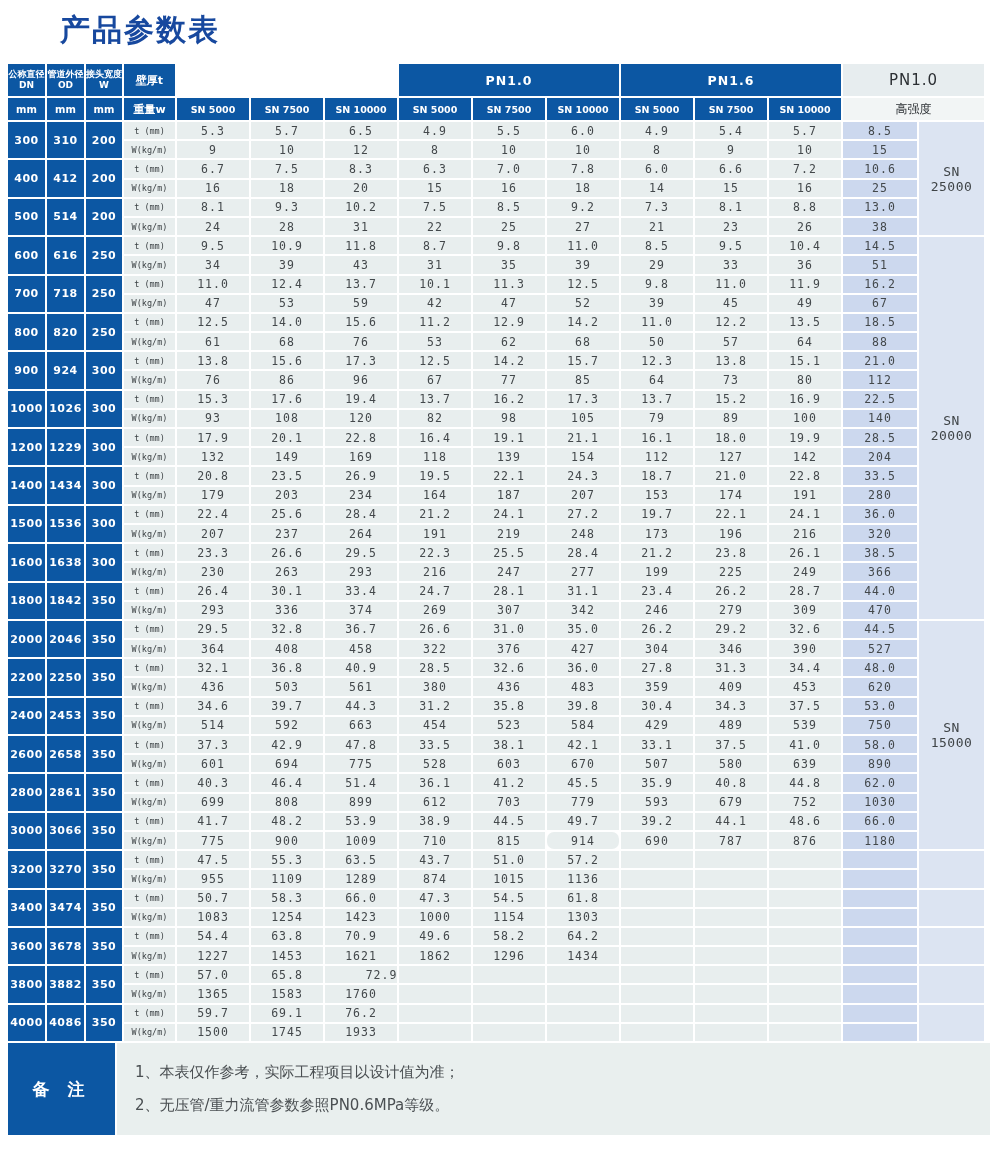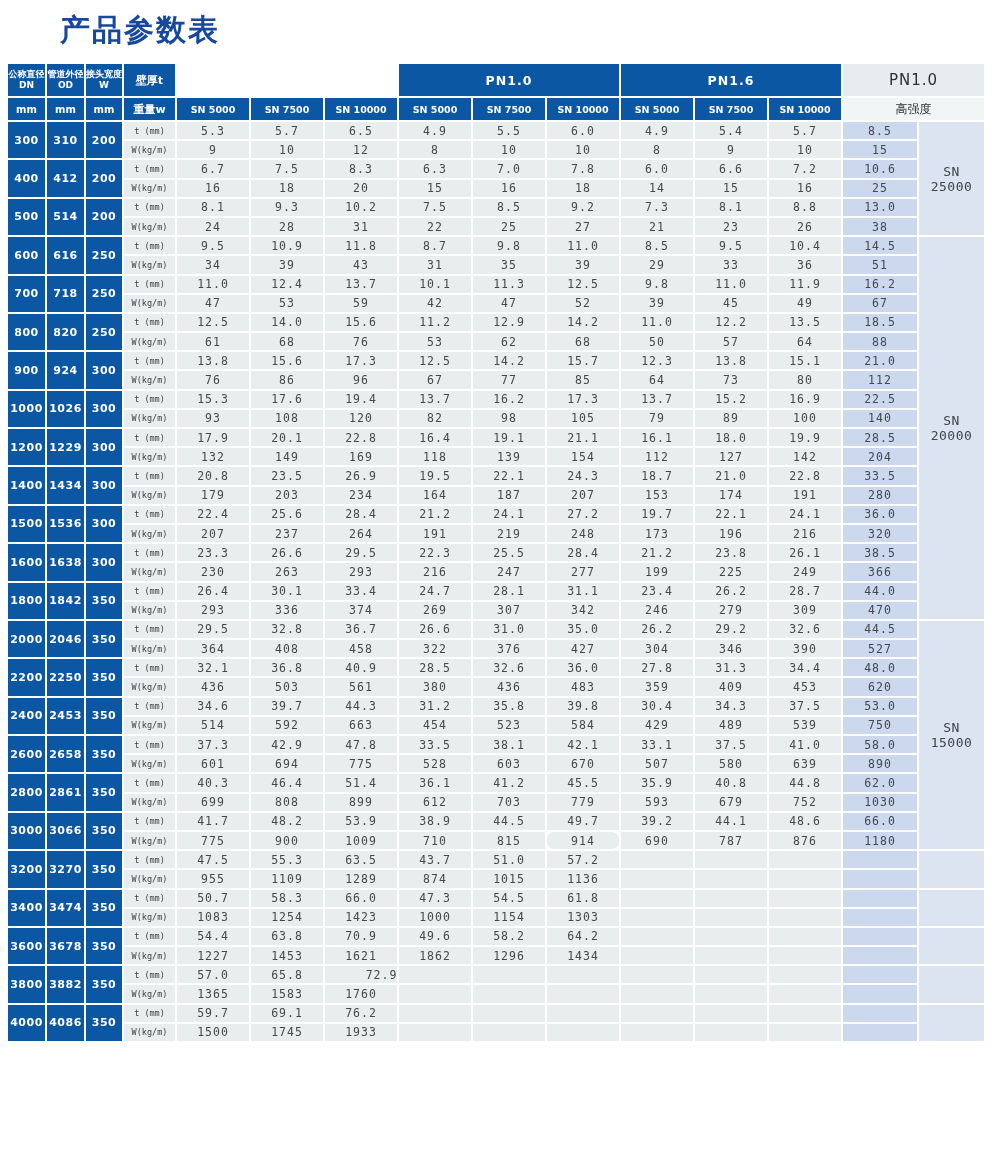--- a/index.html
+++ b/index.html
@@ -670,14 +670,21 @@
       <div class="td-side" style="grid-area: 3 / 15 / 9;">SN 25000</div>
       <div class="td-side" style="grid-area: 9 / 15 / 29;">SN 20000</div>
       <div class="td-side" style="grid-area: 29 / 15 / 41;">SN 15000</div>
       <div class="td-side" style="grid-area: 41 / 15 / 43;"></div>
       <div class="td-side" style="grid-area: 43 / 15 / 45;"></div>
       <div class="td-side" style="grid-area: 45 / 15 / 47;"></div>
       <div class="td-side" style="grid-area: 47 / 15 / 49;"></div>
       <div class="td-side" style="grid-area: 49 / 15 / 51;"></div>
     </div>
 
+  <div class="remarks">
+    <div class="remarks-label">备 注</div>
+    <div class="remarks-body">
+      <p>1、本表仅作参考，实际工程项目以设计值为准；</p>
+      <p>2、无压管/重力流管参数参照PN0.6MPa等级。</p>
+    </div>
+  </div>
 
 </div>
 
 </body></html>

